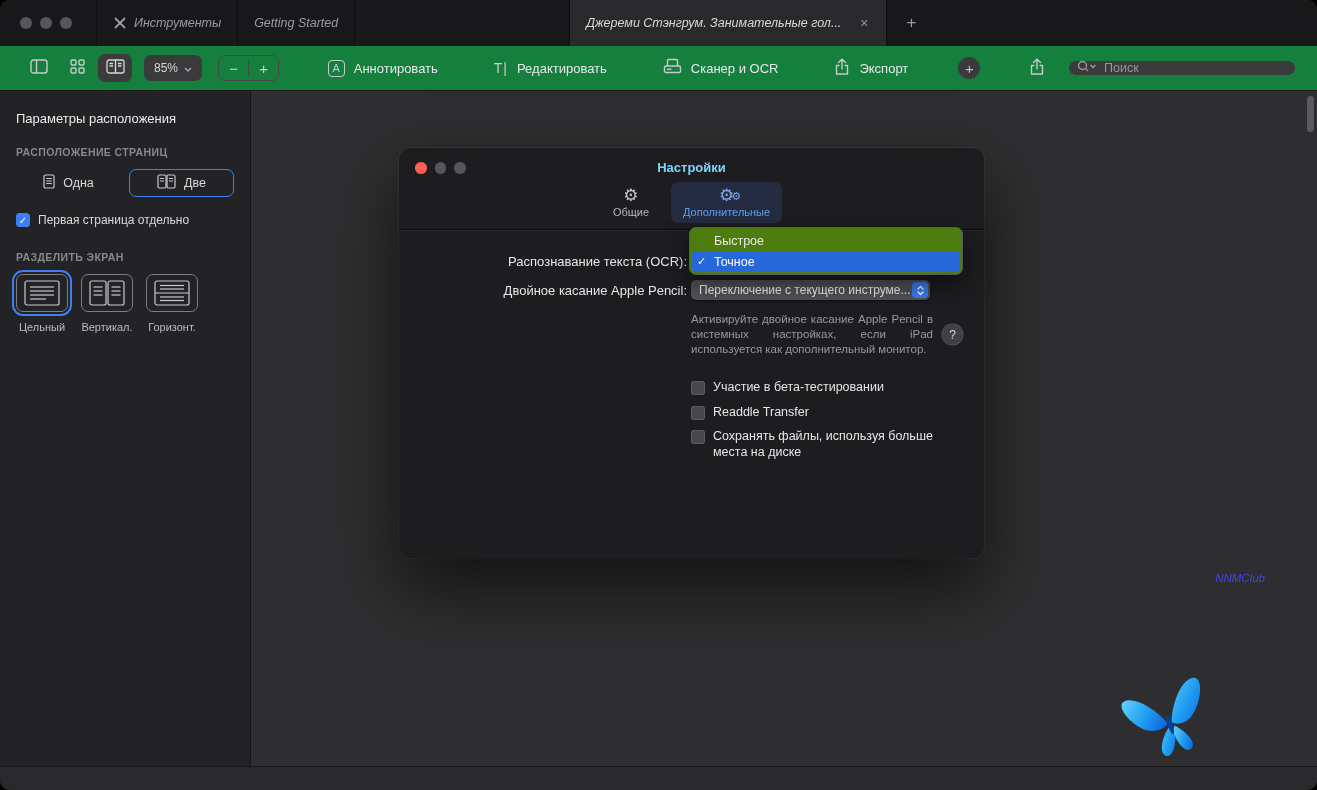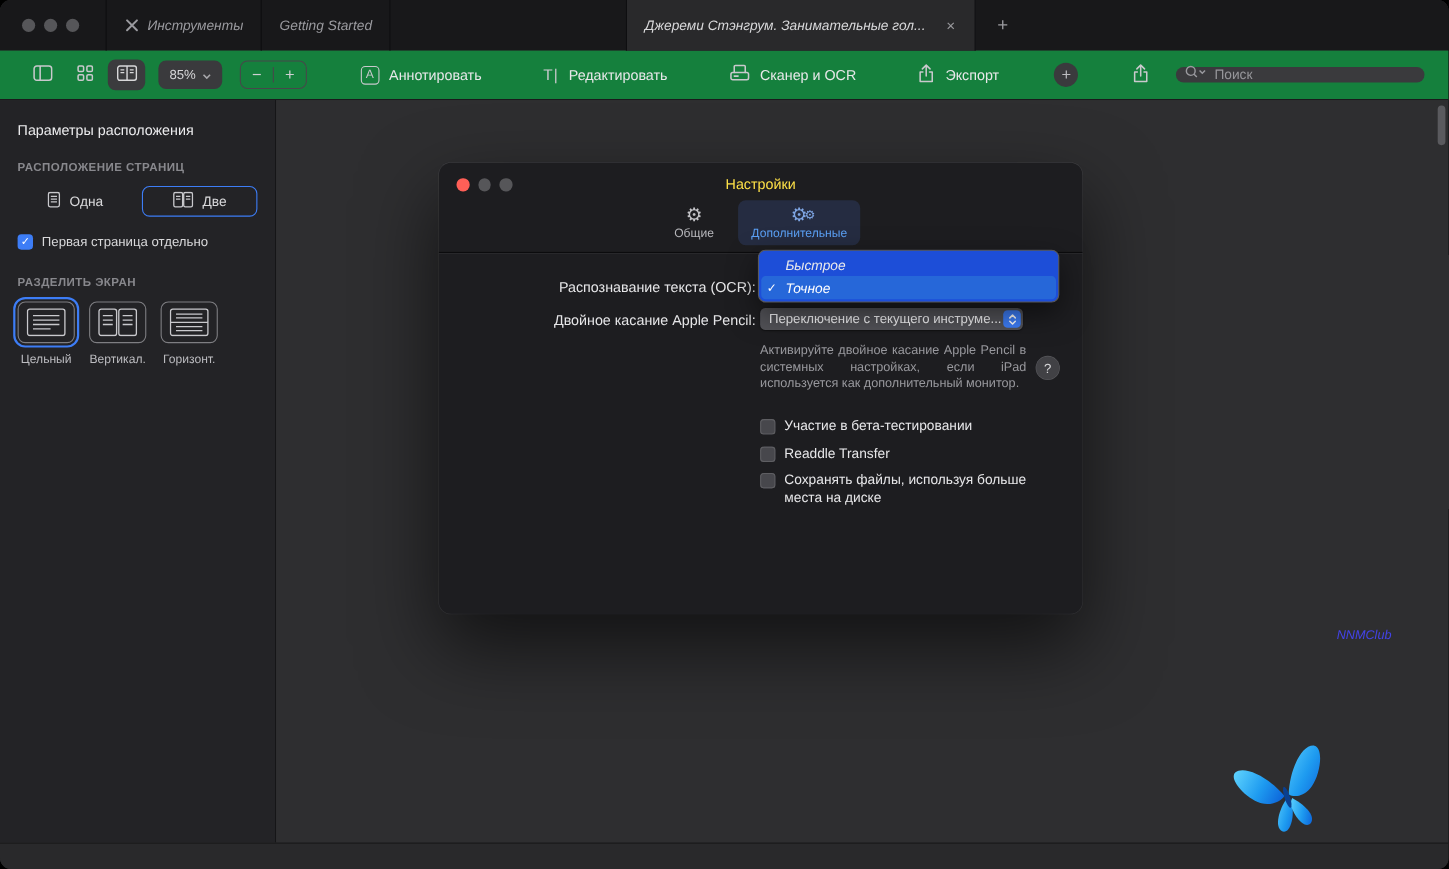--- a/index.html
+++ b/index.html
@@ -60,32 +60,32 @@
   .scroll-thumb{position:absolute;right:3px;top:5px;width:7px;height:36px;border-radius:4px;background:#5a5a5e;}
   .watermark{position:absolute;right:52px;top:481px;color:var(--watermark-blue,#4343e8);font-size:11.5px;font-style:italic;}
   .butterfly{position:absolute;left:870px;top:582px;width:96px;height:96px;}
 
   
   .dialog{position:absolute;left:148px;top:57px;width:585px;height:410px;background:#1d1d20;border-radius:11px;
           box-shadow:0 30px 70px rgba(0,0,0,.6),0 0 0 .5px #454548;}
   .dlg-lights{position:absolute;left:16px;top:14px;display:flex;gap:8px;}
   .dlg-lights .light{width:11.5px;height:11.5px;}
   .light.red{background:var(--traffic-red,#ff5f57);}
-  .dlg-title{text-align:center;padding-top:12px;font-size:13px;font-weight:400;color:#fde047;}
+  .dlg-title{text-align:center;padding-top:12px;font-size:13px;font-weight:700;color:#7dd3fc;}
   .dlg-tabs{display:flex;justify-content:center;gap:10px;margin-top:7px;padding-bottom:6px;}
   .dlg-tab{display:flex;flex-direction:column;align-items:center;gap:1px;padding:4px 12px 5px;border-radius:7px;font-size:11px;color:#b7b7bb;background:none;border:none;}
   .dlg-tab.active{background:rgba(86,132,255,.15);color:var(--tab-active-blue,#5ba0f5);}
   .gear-wrap{font-size:17px;line-height:19px;color:#c3c3c7;position:relative;}
   .dlg-tab.active .gear-wrap{color:#7fa6e4;}
   .gear-small{position:absolute;font-size:11px;right:-7px;bottom:-1px;}
   .dlg-sep{height:1px;background:#0b0b0d;box-shadow:0 1px 0 rgba(255,255,255,.05);}
   .dlg-body{position:absolute;left:0;right:0;top:76px;bottom:0;}
   .form-label{color:#e6e6e8;font-size:13px;}
   .row-ocr{position:absolute;top:28px;left:0;width:288px;text-align:right;}
-  .menu{position:absolute;top:3px;left:290px;width:274px;background:#1d4ed8;border:1px solid #59595d;border-radius:7px;padding:2px;box-shadow:0 10px 26px rgba(0,0,0,.5);z-index:3;font-style:italic;}
+  .menu{position:absolute;top:3px;left:290px;width:274px;background:#4d7c0f;border:1px solid #59595d;border-radius:7px;padding:2px;box-shadow:0 10px 26px rgba(0,0,0,.5);z-index:3;}
   .menu-item{height:21px;display:flex;align-items:center;gap:3px;padding:0 5px;border-radius:4px;color:#e9e9eb;font-size:12.5px;}
   .menu-item.selected{background:var(--selection-blue,#2667d9);color:#fff;}
   .mi-check{width:14px;font-size:11px;flex:none;text-align:left;}
   .row-pencil{position:absolute;top:56px;left:0;display:flex;align-items:center;}
   .row-pencil .form-label{width:288px;text-align:right;flex:none;}
   .popup{margin-left:4px;display:flex;align-items:center;justify-content:space-between;width:239px;height:20px;background:#525257;border:none;border-radius:5px;font-size:12px;color:#f3f3f5;padding:0 2px 0 8px;box-shadow:0 .5px 1.5px rgba(0,0,0,.45);white-space:nowrap;}
   .popup-value{overflow:hidden;text-overflow:ellipsis;}
   .stepper{width:16px;height:16px;background:var(--accent,#3d7df6);border-radius:4px;display:flex;align-items:center;justify-content:center;flex:none;}
   .row-help{position:absolute;top:88px;left:292px;width:272px;display:flex;gap:9px;}
   .help-text{width:242px;color:#98989d;font-size:11.5px;line-height:1.32;text-align:justify;margin:0;}

